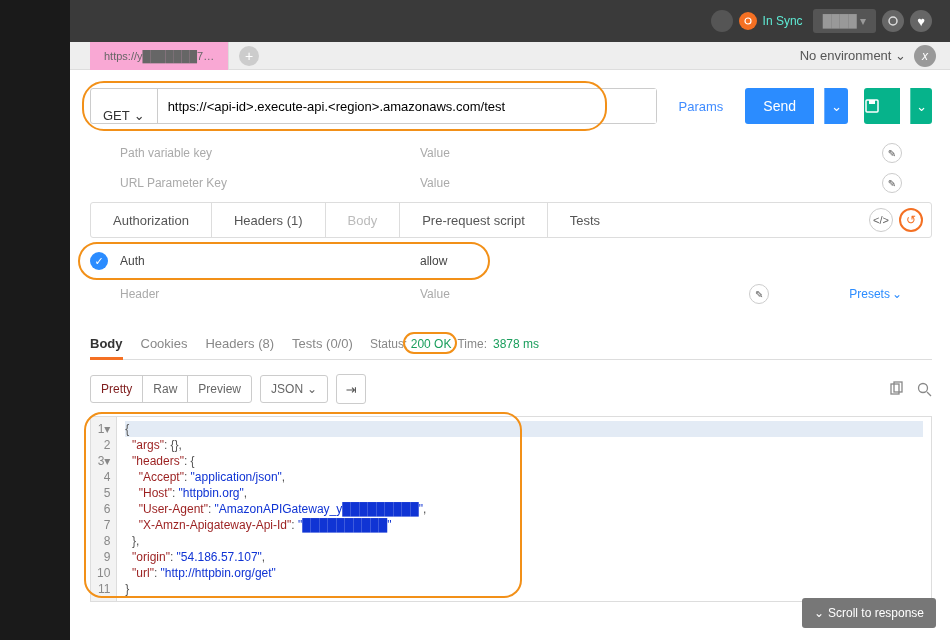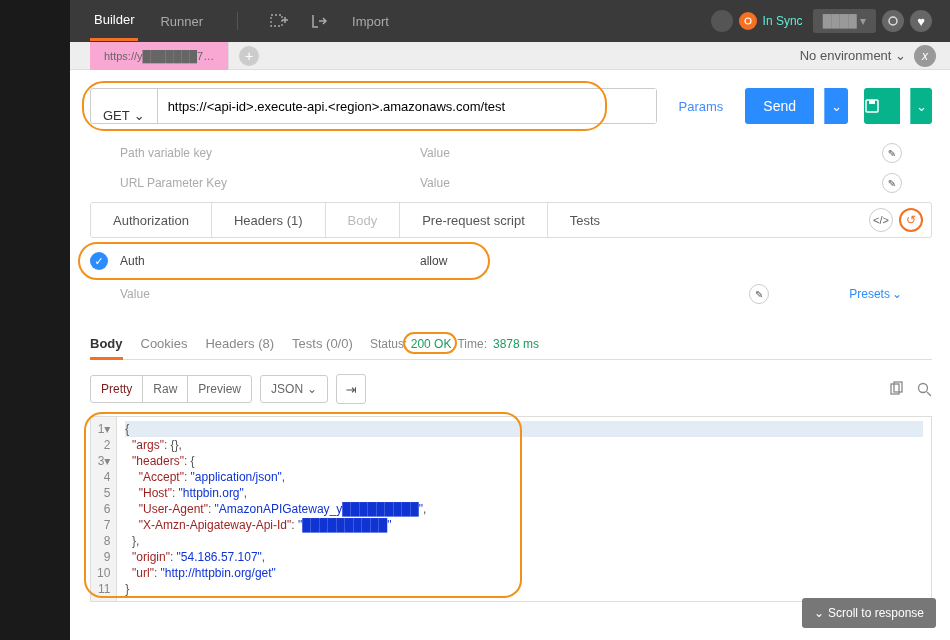--- a/index.html
+++ b/index.html
@@ -73,39 +73,20 @@
 .scrollbtn{position:fixed;bottom:12px;right:14px;background:#777;color:#fff;border:none;padding:8px 12px;font-size:12px;border-radius:3px;cursor:pointer;display:flex;align-items:center;gap:4px}
 .leftedge{position:fixed;left:0;top:0;width:70px;height:100%;background:#1a1a1a}
 svg{display:block}
 </style>
 </head>
 <body>
 
 <div class="leftedge"></div>
 
 <div class="topbar">
-  <div class="nav">
-    <div class="nav-item active">Builder</div>
-    <div class="nav-item">Runner</div>
-    <div class="divider"></div>
-    <div class="icon-btn">
-        <svg width="18" height="18" viewBox="0 0 18 18">
-          <rect x="1" y="3" width="11" height="11" fill="none" stroke="#aaa" stroke-width="1.3" stroke-dasharray="2 2"></rect>
-          <line x1="12" y1="8" x2="18" y2="8" stroke="#aaa" stroke-width="1.5"></line>
-          <line x1="15" y1="5" x2="15" y2="11" stroke="#aaa" stroke-width="1.5"></line>
-        </svg>
-      </div>
-    <div class="icon-btn">
-        <svg width="16" height="16" viewBox="0 0 16 16">
-          <path d="M2 2v12h5" fill="none" stroke="#aaa" stroke-width="1.5"></path>
-          <path d="M8 8h7M12 5l3 3-3 3" fill="none" stroke="#aaa" stroke-width="1.5"></path>
-        </svg>
-      </div>
-    <div class="nav-item">Import</div>
-  </div>
   <div class="spacer"></div>
   <div class="sync">
     <div class="rounditem" style="background:#555"></div>
     <div class="sync-dot">
         <svg width="10" height="10" viewBox="0 0 10 10">
           <circle cx="5" cy="5" r="3" fill="none" stroke="#fff" stroke-width="1.2"></circle>
         </svg>
       </div>
     <span>In Sync</span>
   </div>
@@ -179,20 +160,21 @@
   </div>
 
   <div style="position:relative;margin-top:8px">
     <div class="header-row" style="color:#444">
       <div class="checkmark">✓</div>
       <div style="width:300px">Auth</div>
       <div>allow</div>
     </div>
     <div class="highlight-oval" style="left:-12px;top:-4px;width:412px;height:38px"></div>
     <div class="header-row" style="color:#aaa">
+      <div style="width:300px">Header</div>
       <div style="flex:1">Value</div>
       <div class="editicon">✎</div>
       <div style="width:80px"></div>
       <div class="presets">
           <span>Presets</span>
           <span>⌄</span>
         </div>
     </div>
   </div>
 

